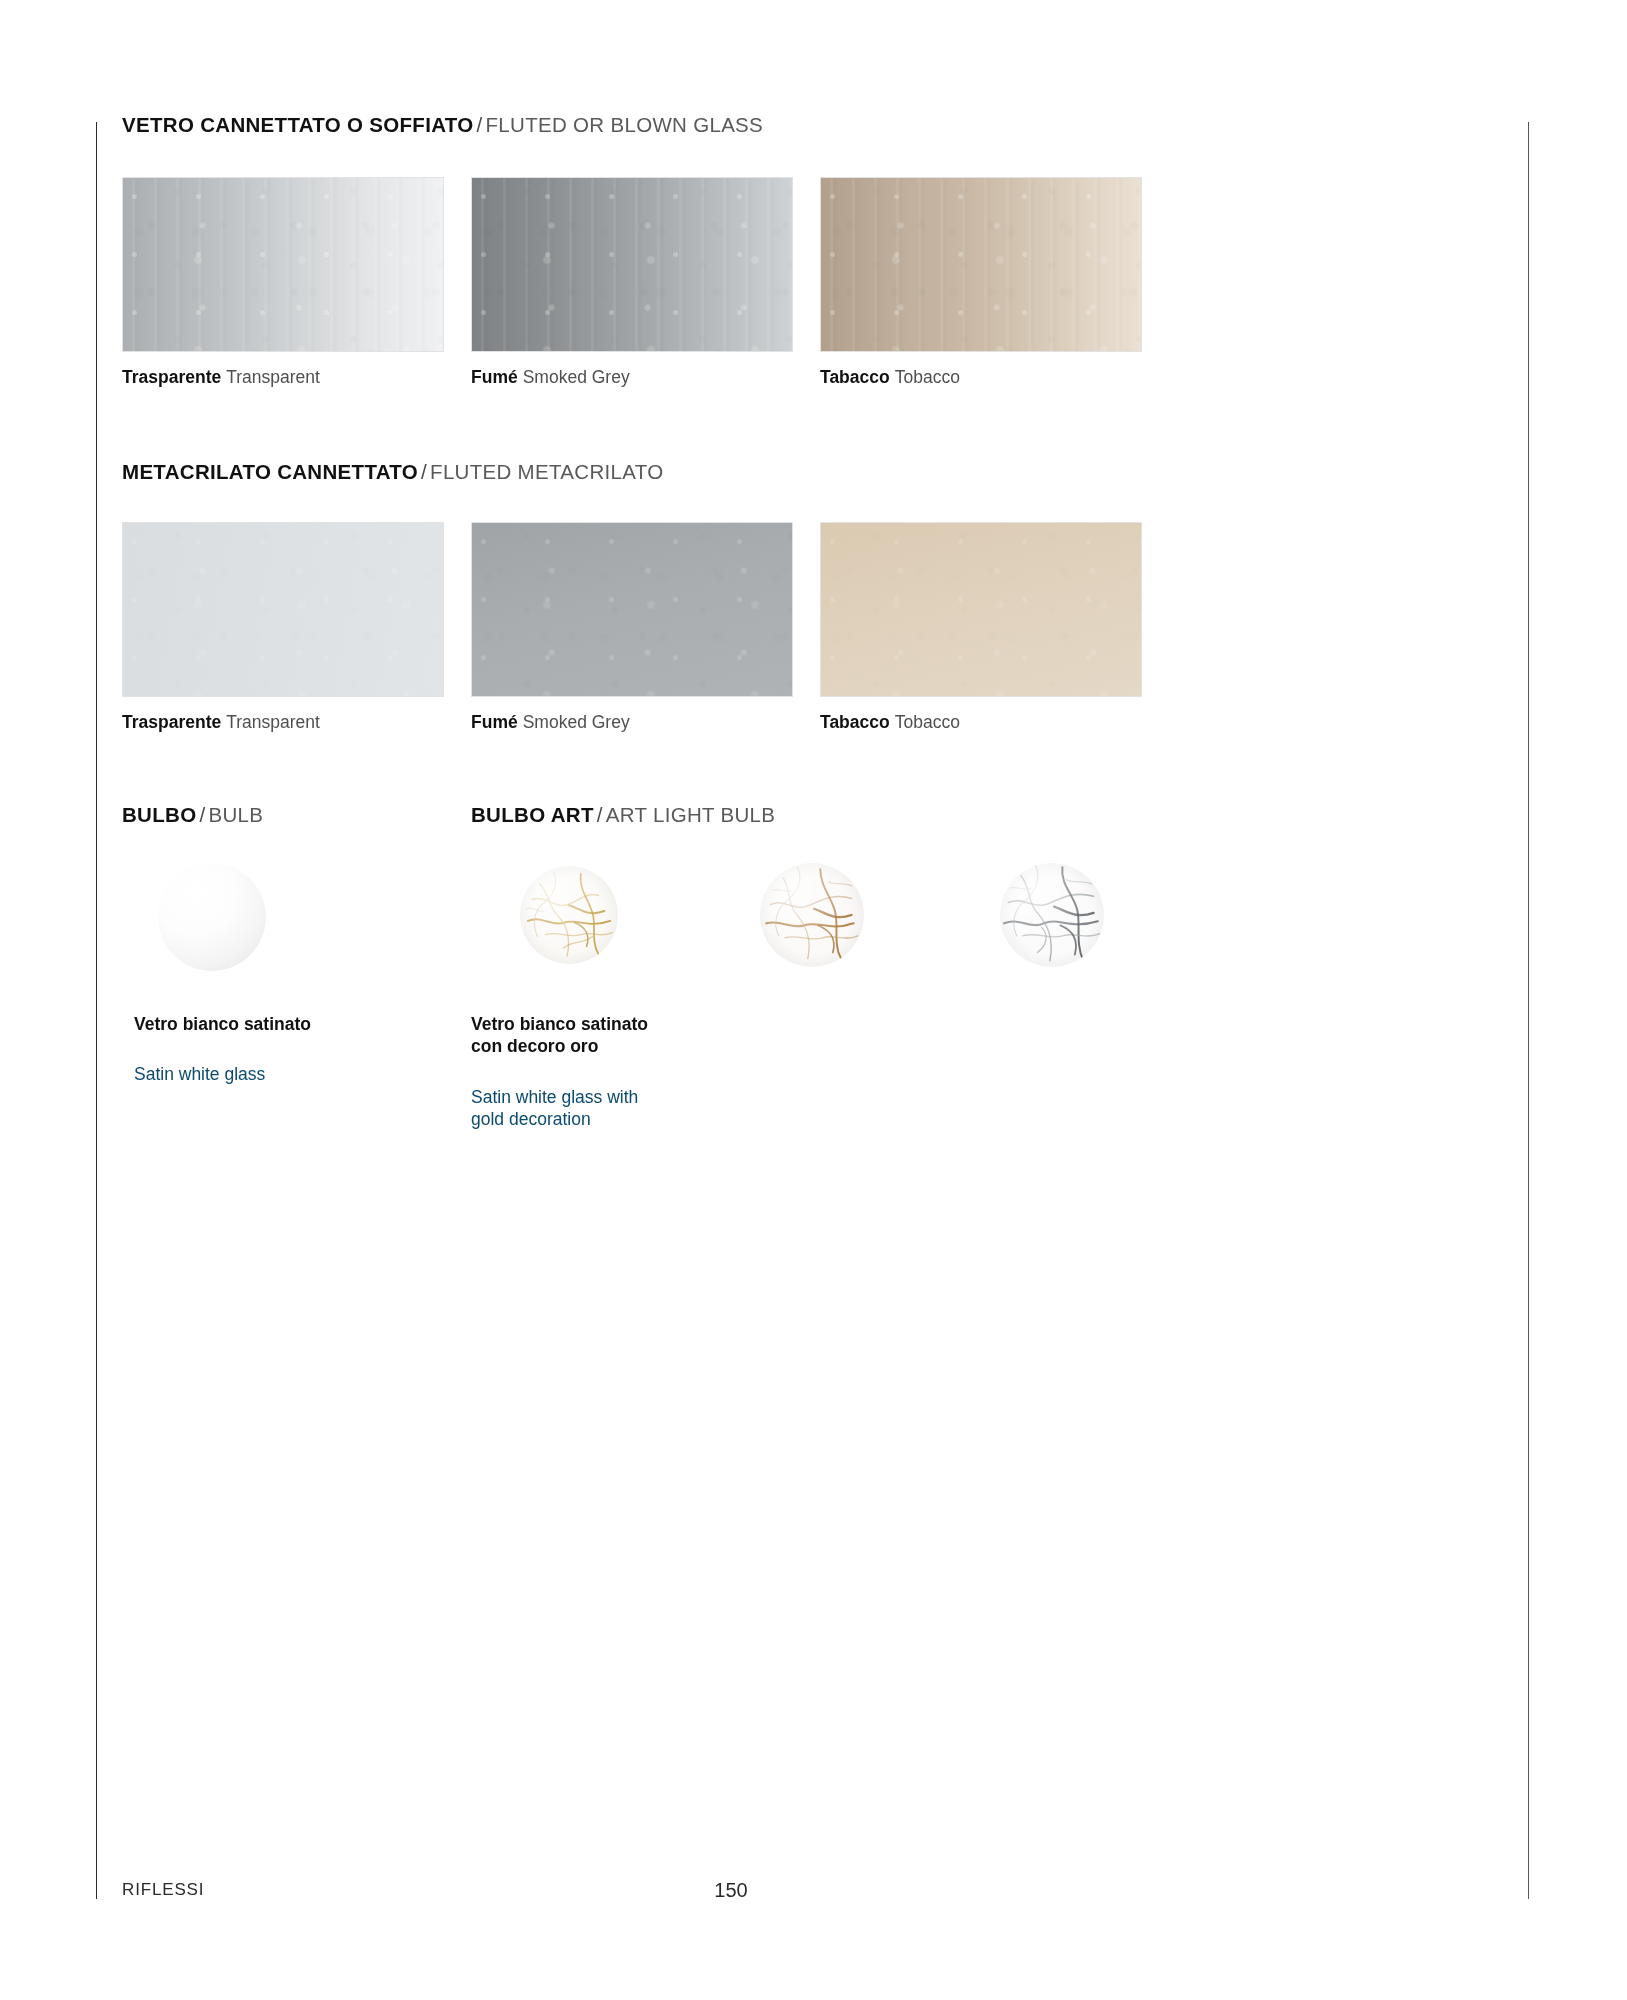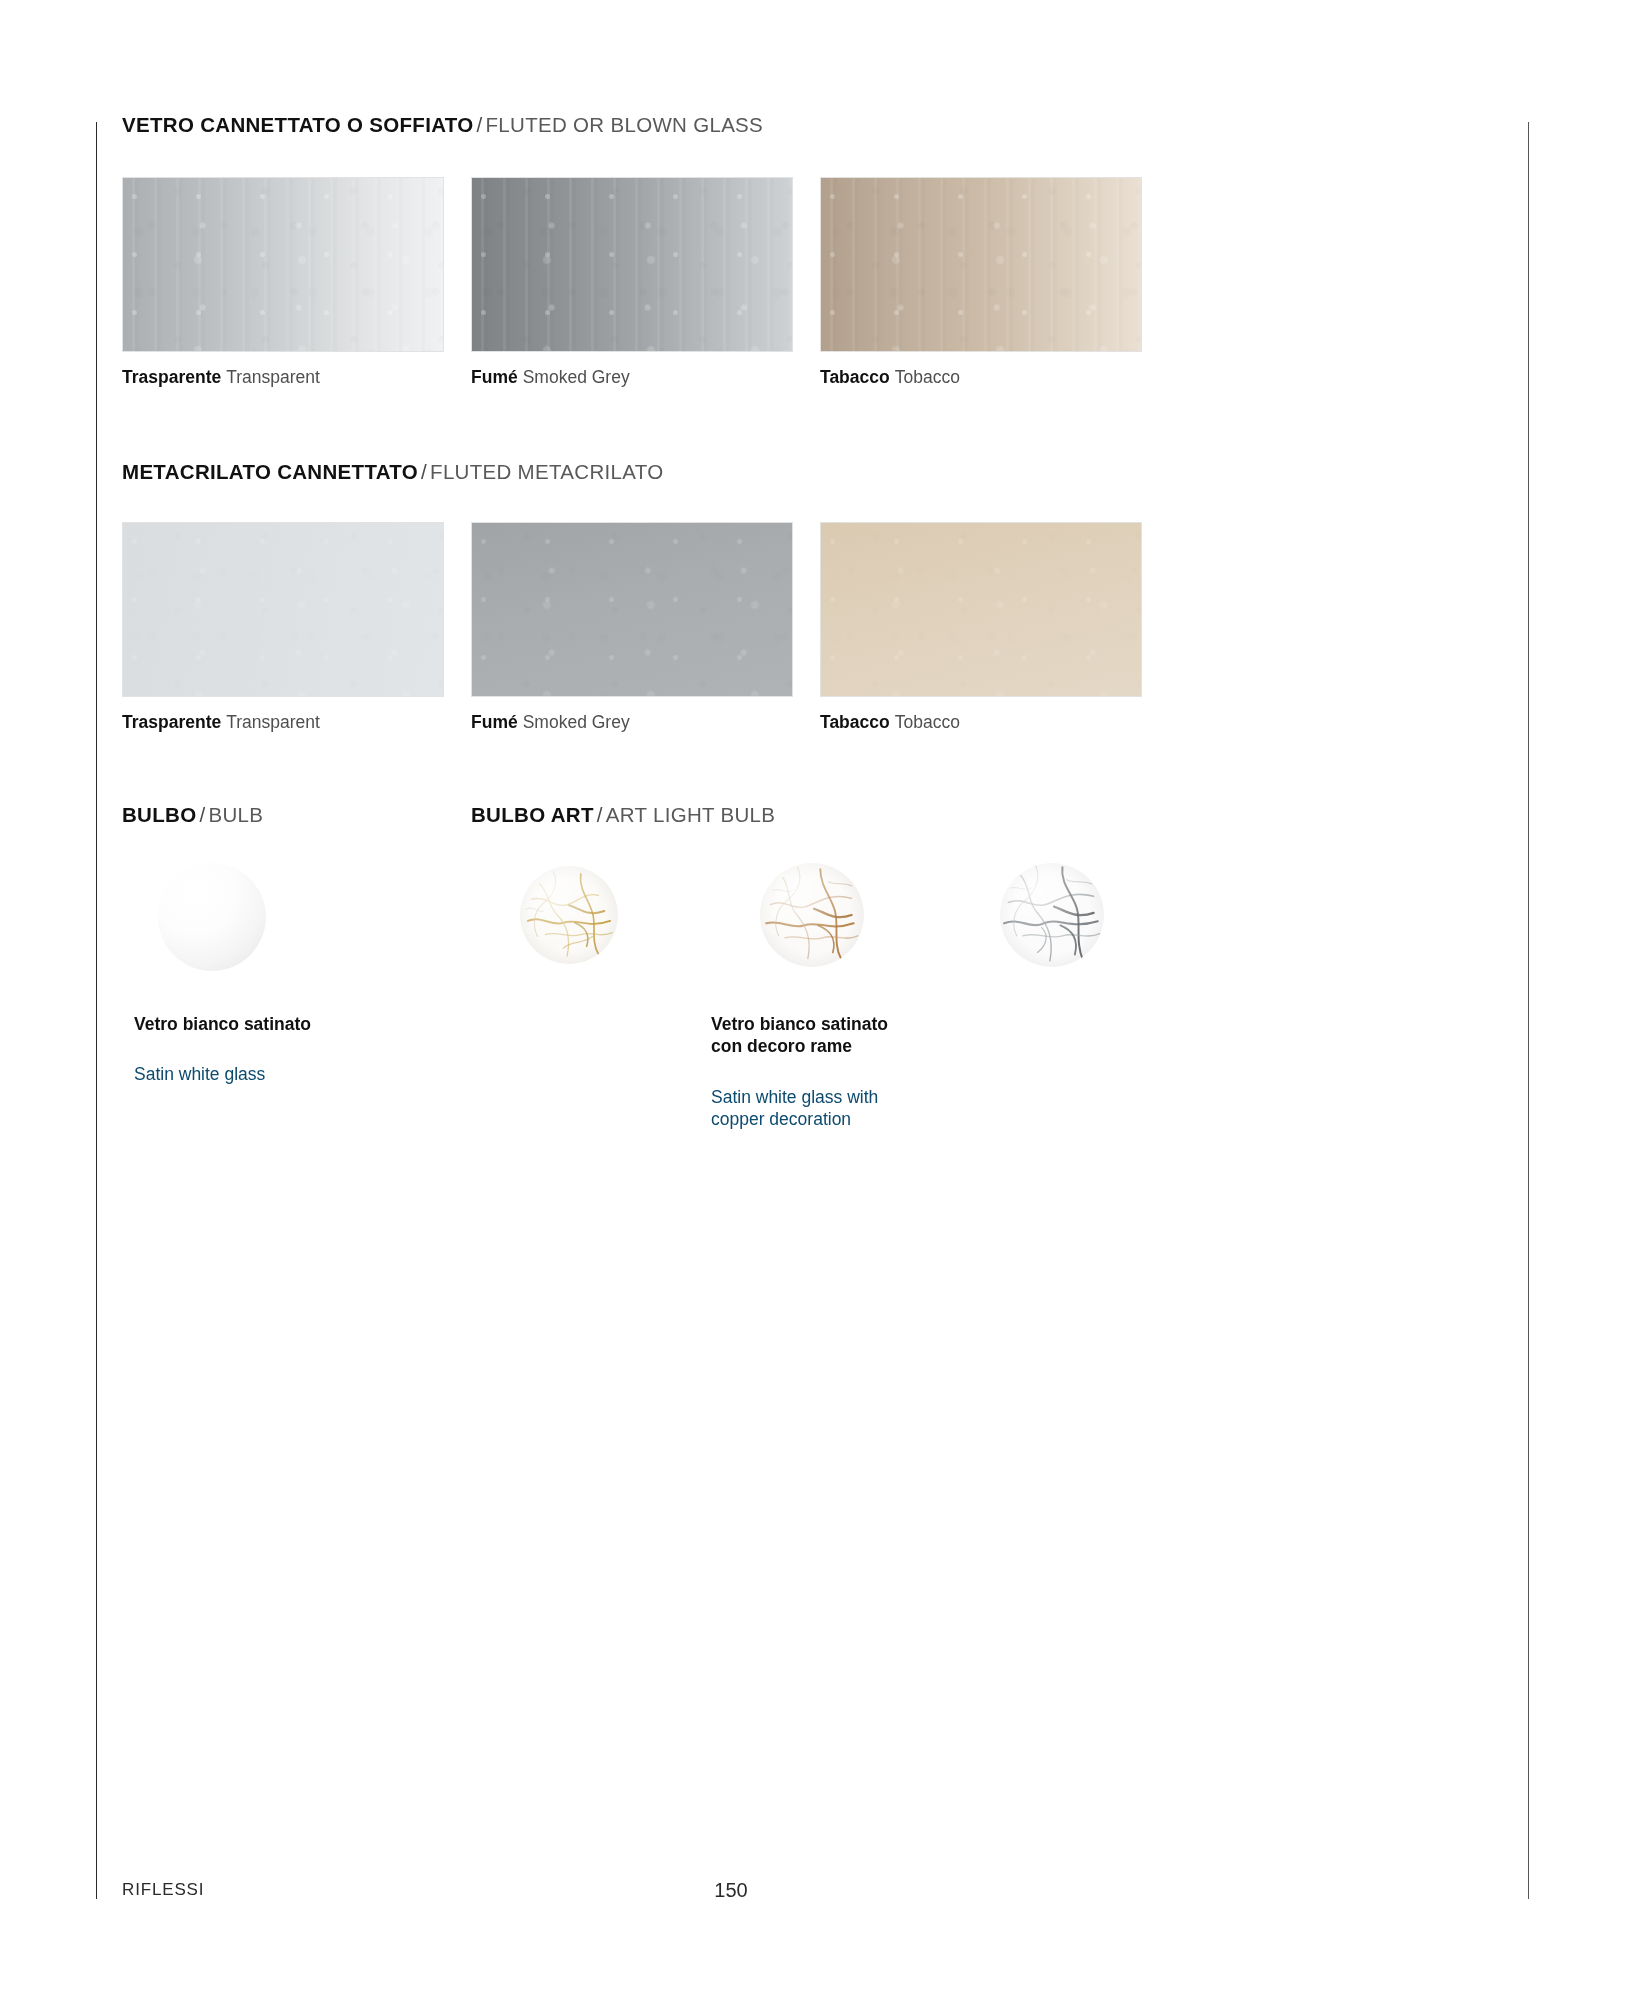--- a/index.html
+++ b/index.html
@@ -281,20 +281,24 @@
           <path d="M44,84 C52,76 64,80 74,72" stroke="#c9a44a" stroke-width="1.2" opacity=".5"></path>
           <path d="M6,44 C14,40 18,48 24,46" stroke="#bdb2a0" stroke-width="1" opacity=".45"></path>
           <path d="M56,58 C66,62 72,70 68,82" stroke="#b08b2c" stroke-width="1.6" opacity=".75"></path>
         </g>
       </svg>
       <div class="shade" style="background:
              radial-gradient(circle at 33% 26%, rgba(255,255,255,.72) 0%, rgba(255,255,255,.25) 40%, rgba(255,255,255,0) 62%),
              radial-gradient(circle at 50% 50%, rgba(0,0,0,0) 52%, rgba(0,0,0,.05) 78%, rgba(0,0,0,.17) 100%);"></div>
     </div>
   </div>
+  <div class="bulb-caption" style="left:349px;top:1013px;width:180px;">
+    <span class="it">Vetro bianco satinato con decoro oro</span>
+    <span class="en">Satin white glass with gold decoration</span>
+  </div>
 
   <div class="bulb-cell" style="left:638px;top:863px;">
     <div class="bulb-orb" style="width:104px;height:104px;background:#fbfaf8;">
       <svg viewBox="0 0 100 100" preserveAspectRatio="none" aria-hidden="true">
         <g fill="none" stroke-linecap="round">
           <path d="M10,40 C24,34 32,46 44,42 C56,38 68,28 88,34" stroke="#c7a987" stroke-width="1.4" opacity=".75"></path>
           <path d="M6,58 C20,54 30,64 42,60 C56,55 66,66 90,58" stroke="#b07a3a" stroke-width="2" opacity=".9"></path>
           <path d="M22,14 C30,26 26,38 34,48 C44,60 50,72 46,92" stroke="#bfa082" stroke-width="1.2" opacity=".6"></path>
           <path d="M58,6 C58,22 68,32 72,46 C76,60 70,78 78,92" stroke="#a9702f" stroke-width="1.8" opacity=".85"></path>
           <path d="M52,44 C64,48 72,56 88,50" stroke="#9c6526" stroke-width="2.2" opacity=".85"></path>
@@ -302,24 +306,20 @@
           <path d="M36,4 C42,16 36,28 26,36 C16,44 12,58 18,70" stroke="#b9a894" stroke-width="1" opacity=".5"></path>
           <path d="M56,60 C66,64 74,72 70,86" stroke="#a06828" stroke-width="1.6" opacity=".75"></path>
           <path d="M12,26 C20,24 26,30 32,26" stroke="#b5a495" stroke-width=".9" opacity=".45"></path>
           <path d="M66,18 C74,22 80,18 88,22" stroke="#c09a72" stroke-width="1.1" opacity=".5"></path>
         </g>
       </svg>
       <div class="shade" style="background:
              radial-gradient(circle at 33% 26%, rgba(255,255,255,.7) 0%, rgba(255,255,255,.24) 40%, rgba(255,255,255,0) 62%),
              radial-gradient(circle at 50% 50%, rgba(0,0,0,0) 52%, rgba(0,0,0,.05) 78%, rgba(0,0,0,.17) 100%);"></div>
     </div>
-  </div>
-  <div class="bulb-caption" style="left:589px;top:1013px;width:180px;">
-    <span class="it">Vetro bianco satinato con decoro rame</span>
-    <span class="en">Satin white glass with copper decoration</span>
   </div>
 
   <div class="bulb-cell" style="left:878px;top:863px;">
     <div class="bulb-orb" style="width:104px;height:104px;background:#fbfbfb;">
       <svg viewBox="0 0 100 100" preserveAspectRatio="none" aria-hidden="true">
         <g fill="none" stroke-linecap="round">
           <path d="M8,38 C22,32 32,44 44,40 C56,36 68,26 90,32" stroke="#9aa0a4" stroke-width="1.5" opacity=".8"></path>
           <path d="M4,58 C18,52 30,64 42,58 C56,52 68,64 94,56" stroke="#6b7074" stroke-width="2" opacity=".85"></path>
           <path d="M20,12 C30,24 26,38 36,48 C46,60 52,72 48,94" stroke="#8a9094" stroke-width="1.3" opacity=".7"></path>
           <path d="M60,4 C58,20 70,30 74,44 C78,58 72,76 80,94" stroke="#56595c" stroke-width="1.9" opacity=".85"></path>

